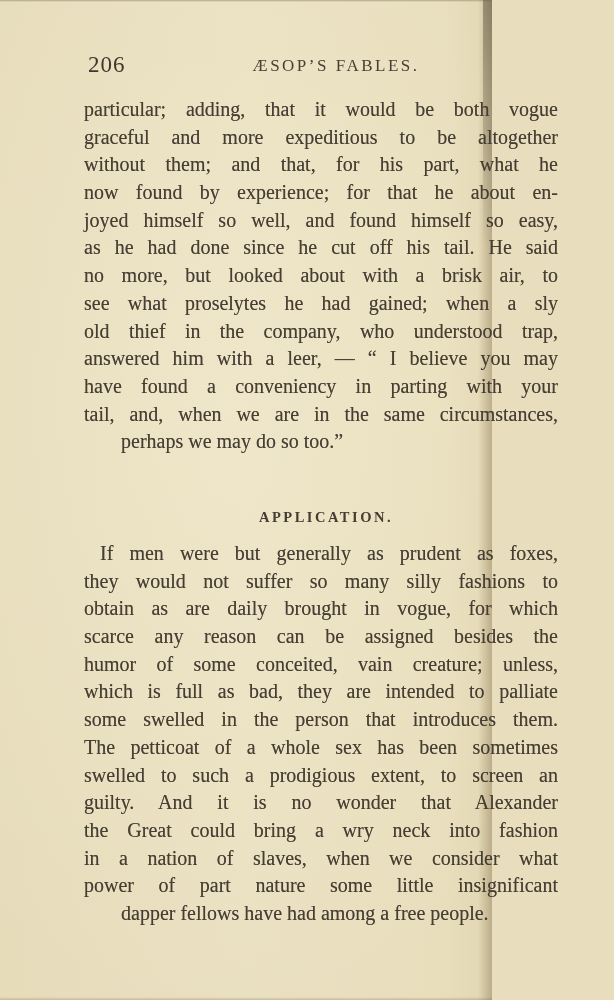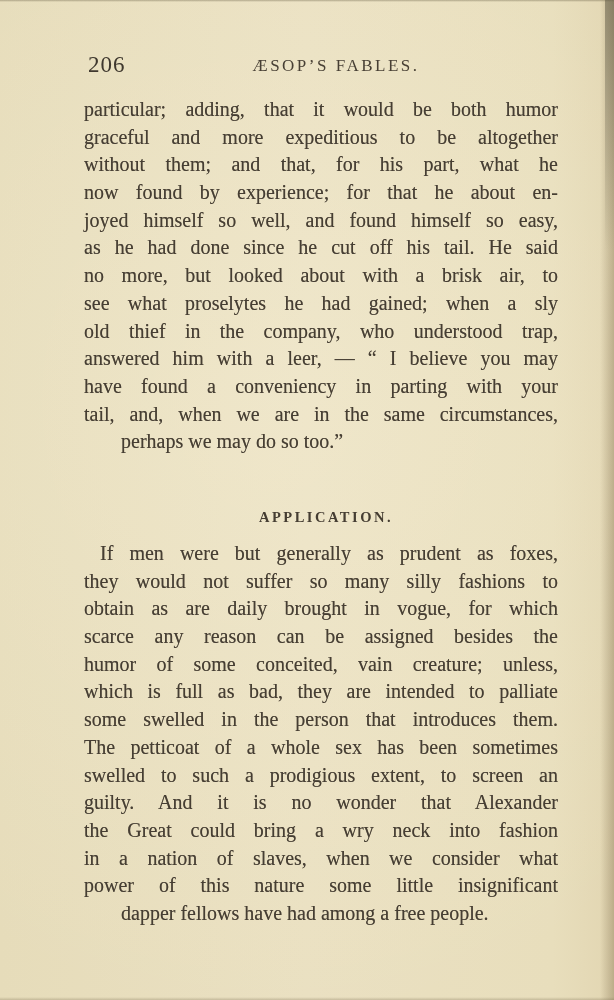--- a/index.html
+++ b/index.html
@@ -6,21 +6,21 @@
     margin: 0;
     padding: 0;
     width: 614px;
     height: 1000px;
     overflow: hidden;
     background: #e8debe;
     font-family: "Liberation Serif", "DejaVu Serif", serif;
   }
   .page {
     position: relative;
-    width: 614px;
+    width: 492px;
     height: 1000px;
     background:
       radial-gradient(ellipse 130% 90% at 45% 40%, rgba(255,250,230,0.25), rgba(0,0,0,0) 70%),
       linear-gradient(90deg, #e6dcba 0%, #eae0c1 50%, #e8debc 90%, #e2d6b2 100%);
     color: #463e33;
   }
   
   .top-edge {
     position: absolute; top: 0; left: 0; right: 0; height: 2px;
     background: linear-gradient(180deg, rgba(105,96,70,0.45), rgba(105,96,70,0));
@@ -94,21 +94,21 @@
   <div class="right-edge"></div>
   <div class="right-edge-top"></div>
   <div class="bottom-edge"></div>
 
   <div class="header">
     <span class="page-number">206</span>
     <span class="running-title">ÆSOP’S FABLES.</span>
   </div>
 
   <div class="text-block para-1">
-      <div class="line">particular; adding, that it would be both humor</div>
+      <div class="line">particular; adding, that it would be both vogue</div>
       <div class="line">graceful and more expeditious to be altogether</div>
       <div class="line">without them; and that, for his part, what he</div>
       <div class="line">now found by experience; for that he about en-</div>
       <div class="line">joyed himself so well, and found himself so easy,</div>
       <div class="line">as he had done since he cut off his tail.  He said</div>
       <div class="line">no more, but looked about with a brisk air, to</div>
       <div class="line">see what proselytes he had gained; when a sly</div>
       <div class="line">old thief in the company, who understood trap,</div>
       <div class="line">answered him with a leer, — “ I believe you may</div>
       <div class="line">have found a conveniency in parting with your</div>
@@ -124,17 +124,17 @@
       <div class="line">obtain as are daily brought in vogue, for which</div>
       <div class="line">scarce any reason can be assigned besides the</div>
       <div class="line">humor of some conceited, vain creature; unless,</div>
       <div class="line">which is full as bad, they are intended to palliate</div>
       <div class="line">some swelled in the person that introduces them.</div>
       <div class="line">The petticoat of a whole sex has been sometimes</div>
       <div class="line">swelled to such a prodigious extent, to screen an</div>
       <div class="line">guilty.  And it is no wonder that Alexander</div>
       <div class="line">the Great could bring a wry neck into fashion</div>
       <div class="line">in a nation of slaves, when we consider what</div>
-      <div class="line">power of this nature some little insignificant</div>
+      <div class="line">power of part nature some little insignificant</div>
       <div class="line last">dapper fellows have had among a free people.</div>
     </div>
 
 </div>
 
 </body></html>

